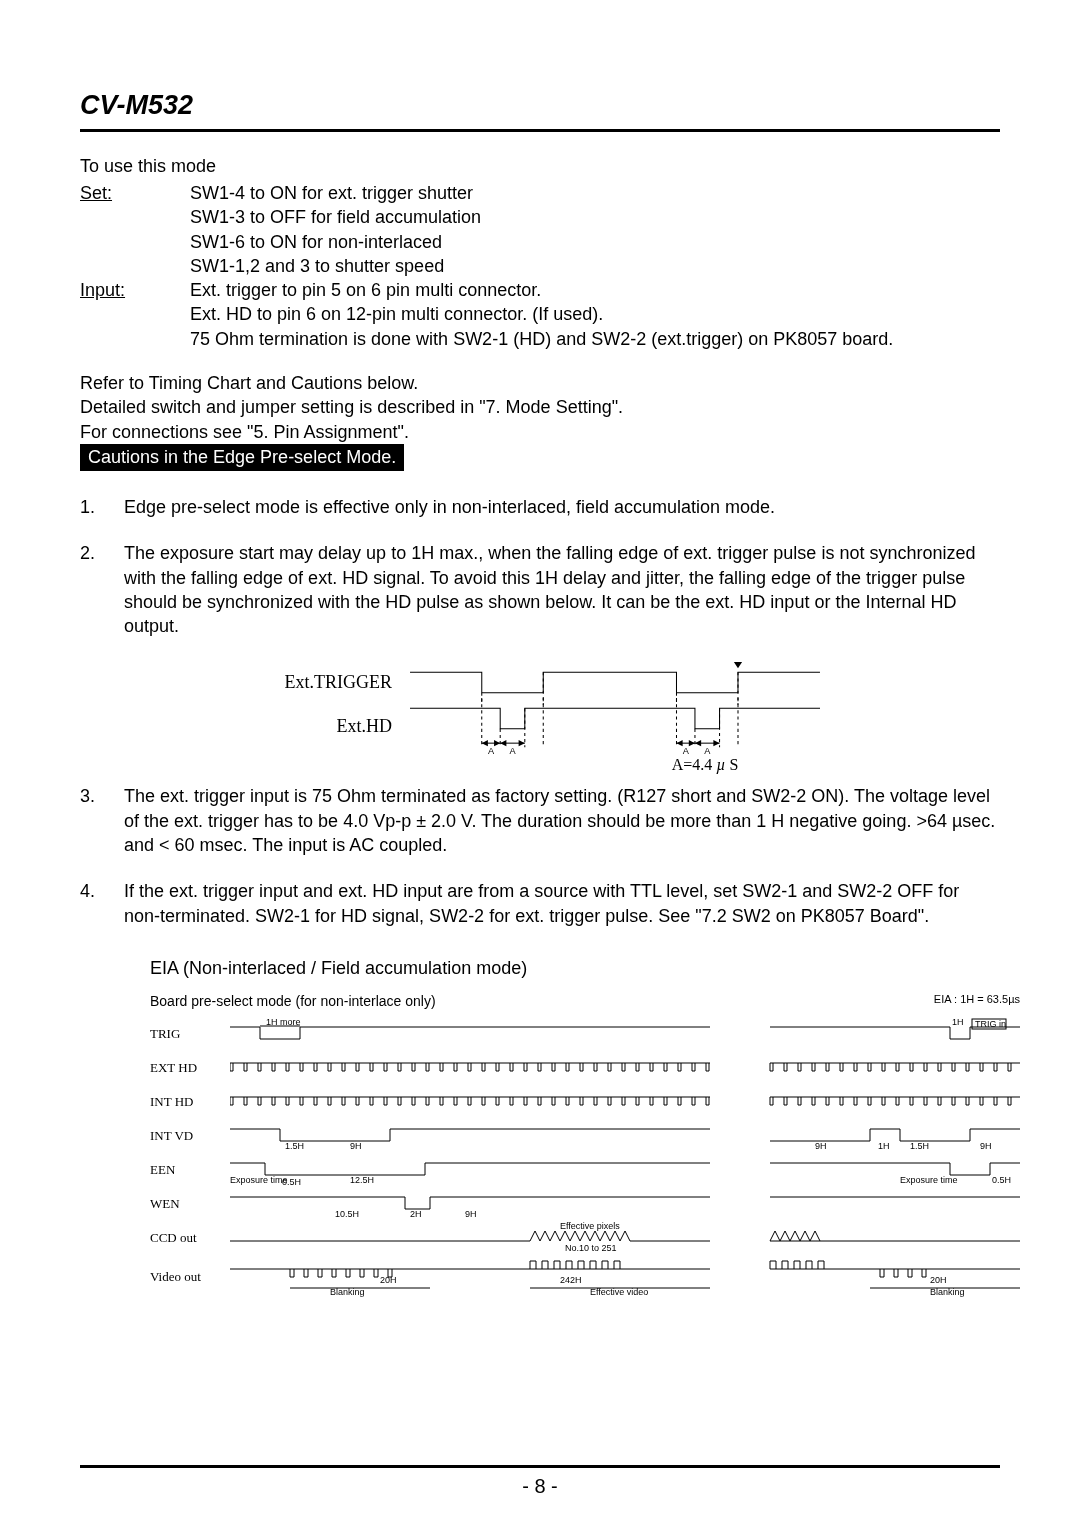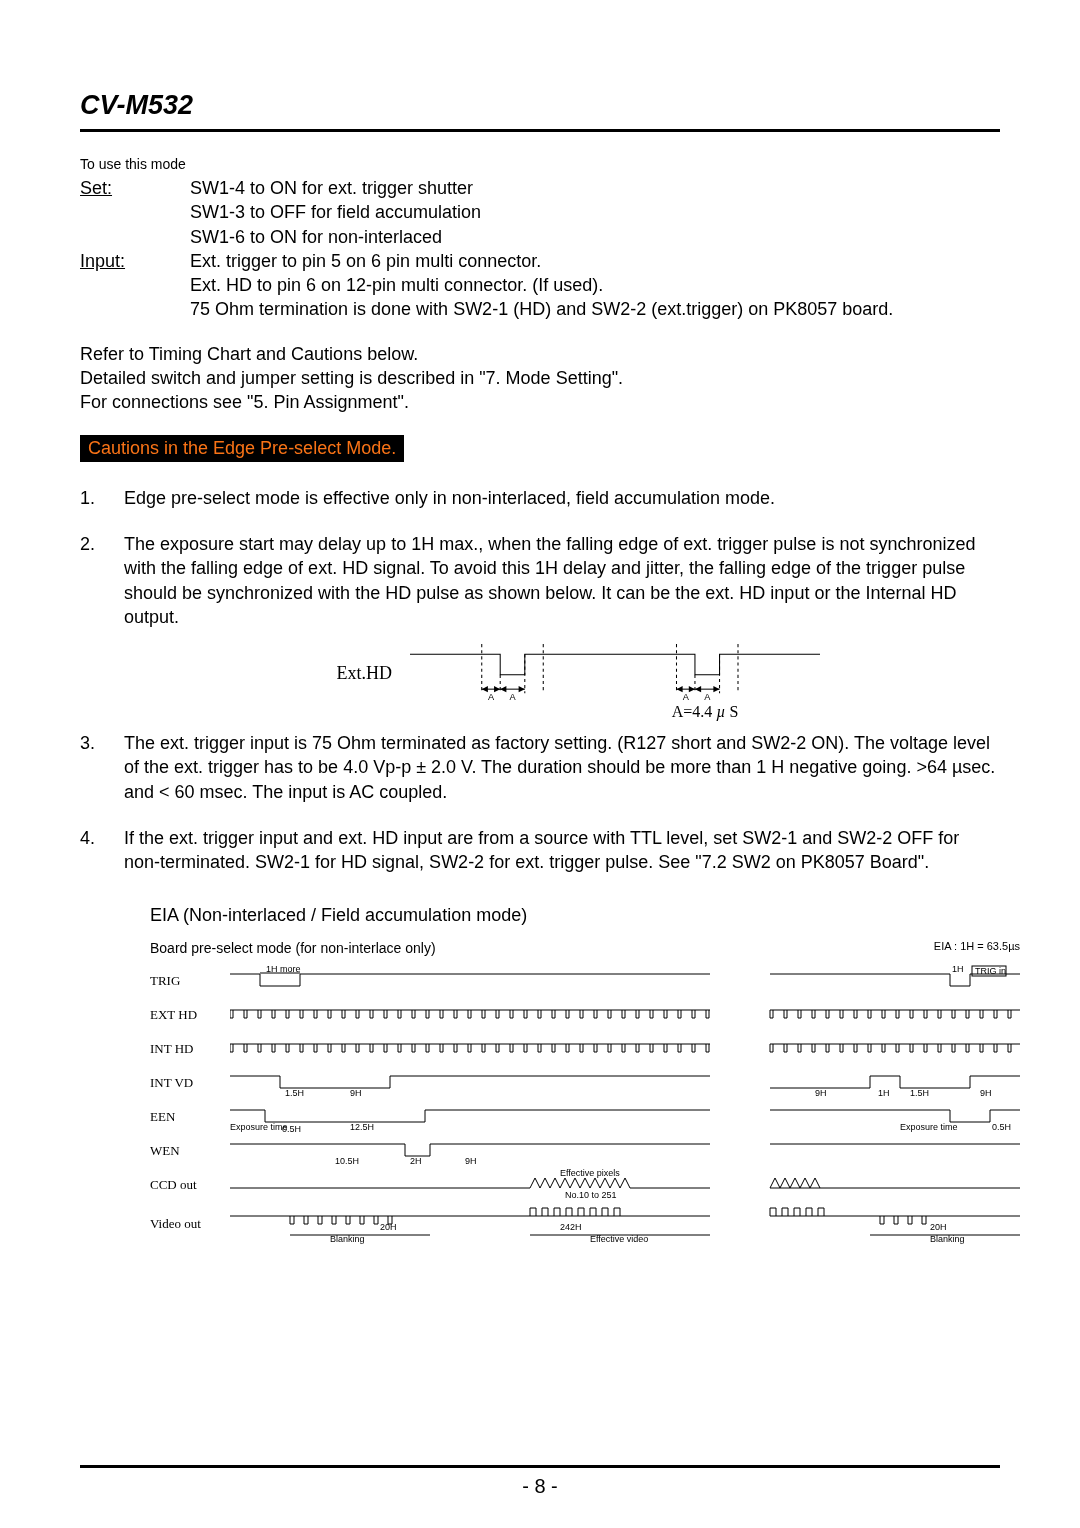--- a/index.html
+++ b/index.html
@@ -19,38 +19,37 @@
   .title {
     font-style: italic;
     font-size: 27px;
     font-weight: bold;
   }
   .title-rule {
     border: none;
     border-top: 3px solid #000;
     margin-bottom: 24px;
   }
-  .section-head { font-size: 14px; margin-bottom: 4px; }
+  .section-head { font-size: 18px; margin-bottom: 4px; }
   .kv-table {
     font-size: 18px;
     line-height: 1.35;
     margin-bottom: 20px;
   }
   .kv-row { display: flex; }
   .kv-key { width: 110px; flex-shrink:0;text-decoration:underline; }
   .kv-val { }
   .para {
     font-size: 18px;
     line-height: 1.35;
-    margin-bottom: 20px;
   }
   .cautions-box {
     display: inline-block;
     background: #000;
-    color: #f97316;
+    color: #ffffff;
     font-size: 18px;
     padding: 3px 8px;
     margin-bottom: 24px;
   }
   ol.cautions {
     list-style: none;
     font-size: 18px;
     line-height: 1.35;
     padding-left: 0;
   }
@@ -99,20 +98,21 @@
 <hr class="title-rule">
 
 <div class="section-head">To use this mode</div>
 <div class="kv-table">
   <div class="kv-row">
     <div class="kv-key">Set:</div>
     <div class="kv-val">
       <div>SW1-4 to ON for ext. trigger shutter</div>
       <div>SW1-3 to OFF for field accumulation</div>
       <div>SW1-6 to ON for non-interlaced</div>
+      <div>SW1-1,2 and 3 to shutter speed</div>
     </div>
   </div>
   <div class="kv-row">
     <div class="kv-key">Input:</div>
     <div class="kv-val">
       <div>Ext. trigger to pin 5 on 6 pin multi connector.</div>
       <div>Ext. HD to pin 6 on 12-pin multi connector. (If used).</div>
       <div>75 Ohm termination is done with SW2-1 (HD) and SW2-2 (ext.trigger) on PK8057 board.</div>
     </div>
   </div>
@@ -132,20 +132,31 @@
     <span class="txt">Edge pre-select mode is effective only in non-interlaced, field accumulation mode.</span>
   </li>
   <li>
     <span class="num">2.</span>
     <span class="txt">The exposure start may delay up to 1H max., when the falling edge of ext. trigger pulse is not synchronized with the falling edge of ext. HD signal. To avoid this 1H delay and jitter, the falling edge of the trigger pulse should be synchronized with the HD pulse as shown below. It can be the ext. HD input or the Internal HD output.</span>
   </li>
 </ol>
 
 
 <div class="timing-diagram-1">
+  <div class="td1-row">
+    <div class="td1-label">Ext.TRIGGER</div>
+    <svg class="td1-svg" viewBox="0 0 400 44">
+      <path class="thin" d="M0 12 L70 12 L70 32 L130 32 L130 12 L260 12 L260 32 L320 32 L320 12 L400 12"></path>
+      <line class="dash" x1="70" y1="32" x2="70" y2="80"></line>
+      <line class="dash" x1="130" y1="12" x2="130" y2="80"></line>
+      <line class="dash" x1="260" y1="32" x2="260" y2="80"></line>
+      <line class="dash" x1="320" y1="12" x2="320" y2="80"></line>
+      <polygon points="320,8 316,2 324,2" fill="#000"></polygon>
+    </svg>
+  </div>
   <div class="td1-row">
     <div class="td1-label">Ext.HD</div>
     <svg class="td1-svg" viewBox="0 0 400 60">
       <path class="thin" d="M0 12 L88 12 L88 32 L112 32 L112 12 L278 12 L278 32 L302 32 L302 12 L400 12"></path>
       <line class="dash" x1="70" y1="-10" x2="70" y2="50"></line>
       <line class="dash" x1="88" y1="32" x2="88" y2="50"></line>
       <line class="dash" x1="112" y1="12" x2="112" y2="50"></line>
       <line class="dash" x1="130" y1="-10" x2="130" y2="50"></line>
       <line class="dash" x1="260" y1="-10" x2="260" y2="50"></line>
       <line class="dash" x1="278" y1="32" x2="278" y2="50"></line>

